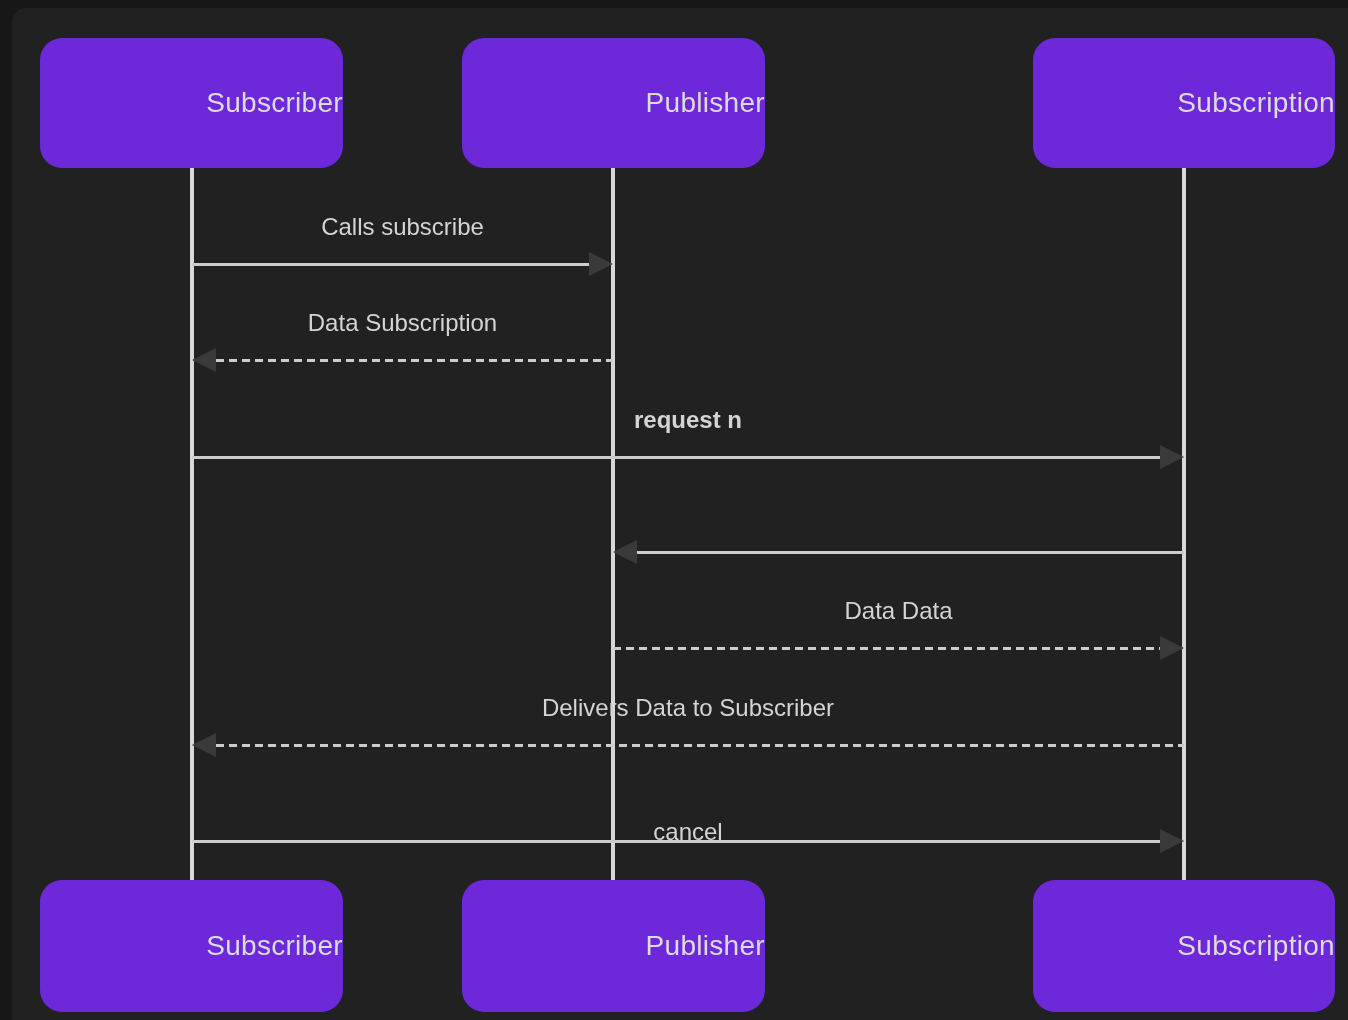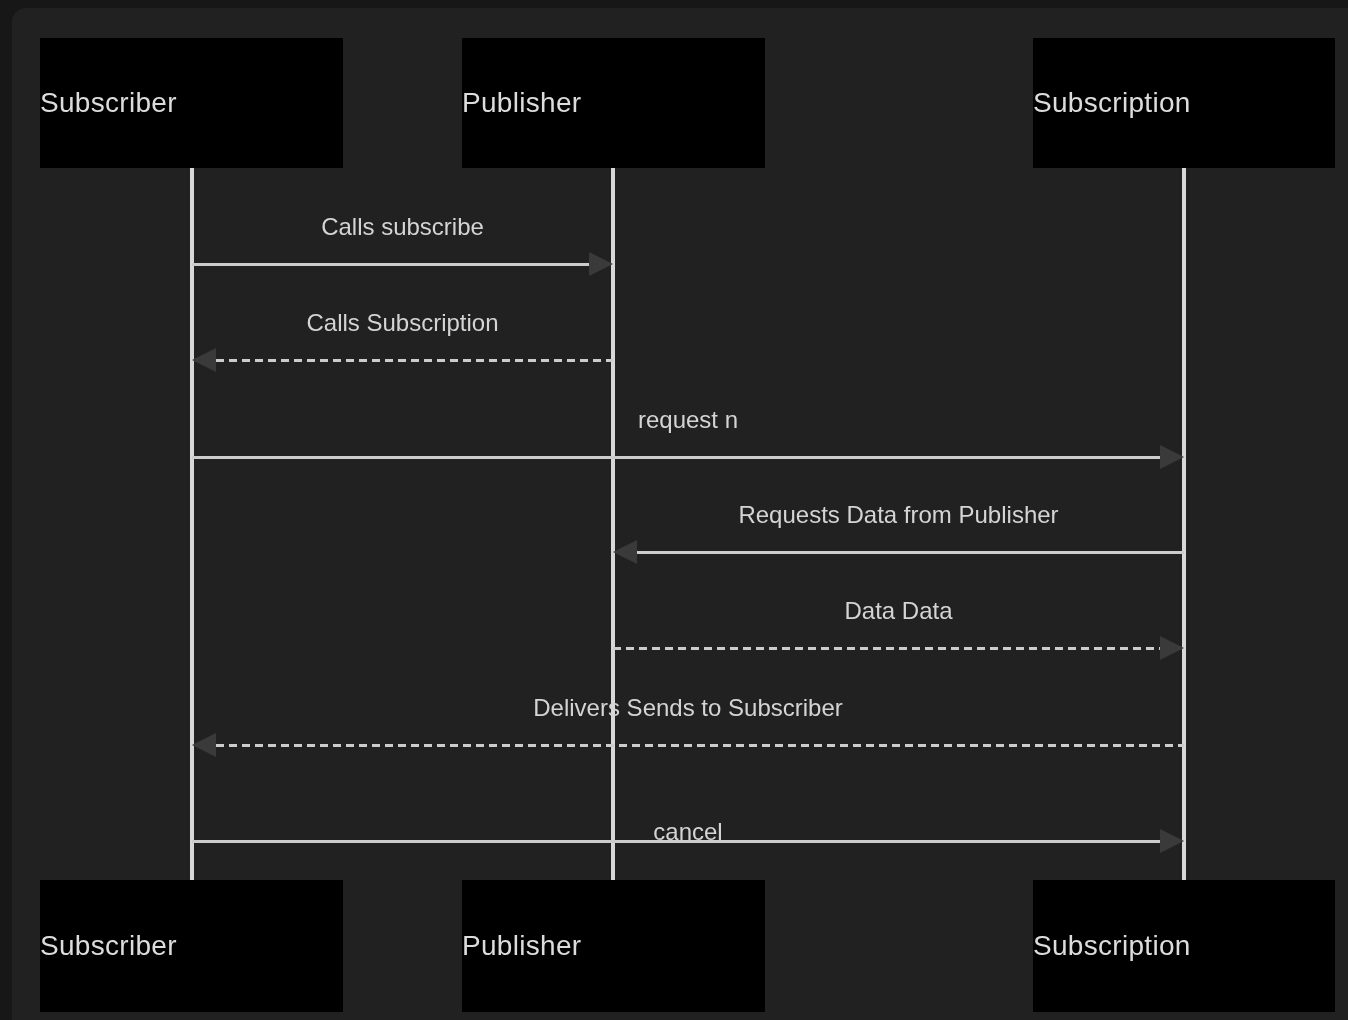--- a/index.html
+++ b/index.html
@@ -27,25 +27,25 @@
   }
   
   .layer {
     position: absolute;
     left: 0; top: 0;
     width: 1348px;
     height: 1020px;
   }
   .actor-box {
     position: absolute;
-    background: #000000;
-    border-radius: 0;
+    background: #6d28d9;
+    border-radius: 22px;
     display: flex;
     align-items: center;
-    justify-content: flex-start;
+    justify-content: flex-end;
     z-index: 4;
   }
   .actor-label {
     color: #dcdcdc;
     font-size: 28px;
     letter-spacing: 0.3px;
   }
   .lifeline {
     position: absolute;
     width: 4px;
@@ -108,30 +108,29 @@
         <span class="actor-label">Subscription</span>
       </div>
       <div class="actor-box" style="left: 1033px; top: 880px; width: 302px; height: 132px;">
         <span class="actor-label">Subscription</span>
       </div>
       <div class="msg-line solid" style="left: 192px; top: 263px; width: 397px;"></div>
       <div class="arrowhead right" style="left: 589px; top: 252px;"></div>
       <div class="msg-label" style="left: 402.5px; top: 209px;">Calls subscribe</div>
       <div class="msg-line dashed" style="left: 216px; top: 359px; width: 397px;"></div>
       <div class="arrowhead left" style="left: 192px; top: 348px;"></div>
-      <div class="msg-label" style="left: 402.5px; top: 305px;">Calls Subscription</div>
+      <div class="msg-label" style="left: 402.5px; top: 305px;">Data Subscription</div>
       <div class="msg-line solid" style="left: 192px; top: 456px; width: 968px;"></div>
       <div class="arrowhead right" style="left: 1160px; top: 445px;"></div>
-      <div class="msg-label" style="left: 688px; top: 402px;">request n</div>
+      <div class="msg-label" style="left: 688px; top: 402px; font-weight: bold;">request n</div>
       <div class="msg-line solid" style="left: 637px; top: 551px; width: 547px;"></div>
       <div class="arrowhead left" style="left: 613px; top: 540px;"></div>
-      <div class="msg-label" style="left: 898.5px; top: 497px;">Requests Data from Publisher</div>
       <div class="msg-line dashed" style="left: 613px; top: 647px; width: 547px;"></div>
       <div class="arrowhead right" style="left: 1160px; top: 636px;"></div>
       <div class="msg-label" style="left: 898.5px; top: 593px;">Data Data</div>
       <div class="msg-line dashed" style="left: 216px; top: 744px; width: 968px;"></div>
       <div class="arrowhead left" style="left: 192px; top: 733px;"></div>
-      <div class="msg-label" style="left: 688px; top: 690px;">Delivers Sends to Subscriber</div>
+      <div class="msg-label" style="left: 688px; top: 690px;">Delivers Data to Subscriber</div>
       <div class="msg-line solid" style="left: 192px; top: 840px; width: 968px;"></div>
       <div class="arrowhead right" style="left: 1160px; top: 829px;"></div>
       <div class="msg-label" style="left: 688px; top: 786px; margin-top: 28px;">cancel</div>
     </div>
 </div>
 
 </body></html>

